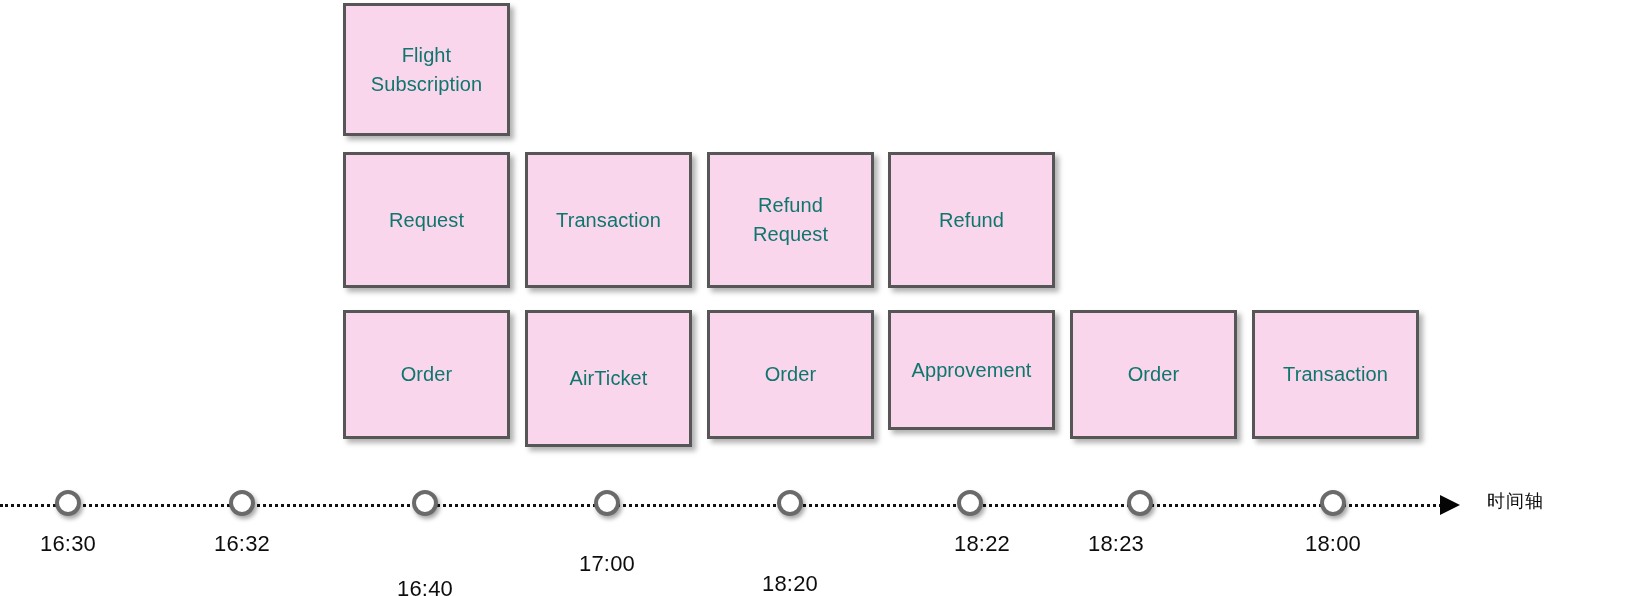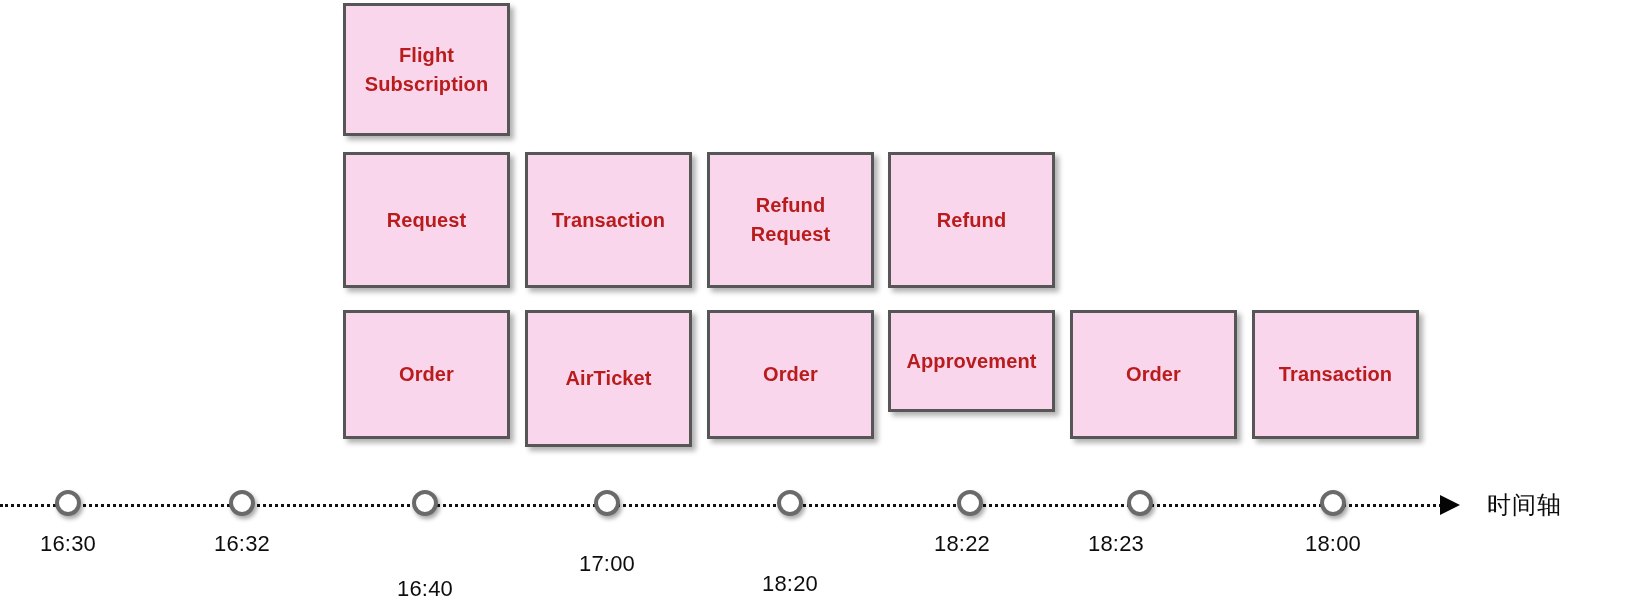--- a/index.html
+++ b/index.html
@@ -28,23 +28,23 @@
     background: #F9D6EC;
     border: 3px solid #565656;
     box-shadow: 4px 4px 5px rgba(0,0,0,0.30);
     display: flex;
     align-items: center;
     justify-content: center;
     text-align: center;
   }
   .box-label {
     font-size: 20px;
-    font-weight: 700;
+    font-weight: 400;
     line-height: 1.45;
-    color: #b91c1c;
+    color: #0f766e;
     letter-spacing: 0.1px;
     white-space: pre-line;
     padding: 0 6px;
   }
 
   
   #timeline-axis {
     position: absolute;
     left: 0;
     top: 503px;
@@ -89,21 +89,21 @@
     margin-left: -80px;
     text-align: center;
     font-size: 22px;
     color: #0d0d0d;
     letter-spacing: 0.2px;
   }
   #axis-title {
     position: absolute;
     left: 1487px;
     top: 489px;
-    font-size: 24px;
+    font-size: 18px;
     color: #0d0d0d;
     letter-spacing: 1px;
     white-space: nowrap;
   }
 </style>
 </head>
 <body>
 
 <div id="canvas">
 
@@ -127,21 +127,21 @@
       </div>
       <div class="box" style="left: 343px; top: 310px; width: 167px; height: 129px;">
         <span class="box-label">Order</span>
       </div>
       <div class="box" style="left: 525px; top: 310px; width: 167px; height: 137px;">
         <span class="box-label">AirTicket</span>
       </div>
       <div class="box" style="left: 707px; top: 310px; width: 167px; height: 129px;">
         <span class="box-label">Order</span>
       </div>
-      <div class="box" style="left: 888px; top: 310px; width: 167px; height: 102px;">
+      <div class="box" style="left: 888px; top: 310px; width: 167px; height: 120px;">
         <span class="box-label">Approvement</span>
       </div>
       <div class="box" style="left: 1070px; top: 310px; width: 167px; height: 129px;">
         <span class="box-label">Order</span>
       </div>
       <div class="box" style="left: 1252px; top: 310px; width: 167px; height: 129px;">
         <span class="box-label">Transaction</span>
       </div>
     </div>
 
@@ -155,21 +155,21 @@
       <div class="tick-label" style="left: 68px;">16:30</div>
       <div class="tick" style="left: 242px;"></div>
       <div class="tick-label" style="left: 242px;">16:32</div>
       <div class="tick" style="left: 425px;"></div>
       <div class="tick-label" style="left: 425px; margin-top: 45px;">16:40</div>
       <div class="tick" style="left: 607px;"></div>
       <div class="tick-label" style="left: 607px; margin-top: 20px;">17:00</div>
       <div class="tick" style="left: 790px;"></div>
       <div class="tick-label" style="left: 790px; margin-top: 40px;">18:20</div>
       <div class="tick" style="left: 970px;"></div>
-      <div class="tick-label" style="left: 962px;">18:22</div>
+      <div class="tick-label" style="left: 982px;">18:22</div>
       <div class="tick" style="left: 1140px;"></div>
       <div class="tick-label" style="left: 1116px;">18:23</div>
       <div class="tick" style="left: 1333px;"></div>
       <div class="tick-label" style="left: 1333px;">18:00</div>
     </div>
 
   <div id="axis-title">时间轴</div>
 
 </div>
 

